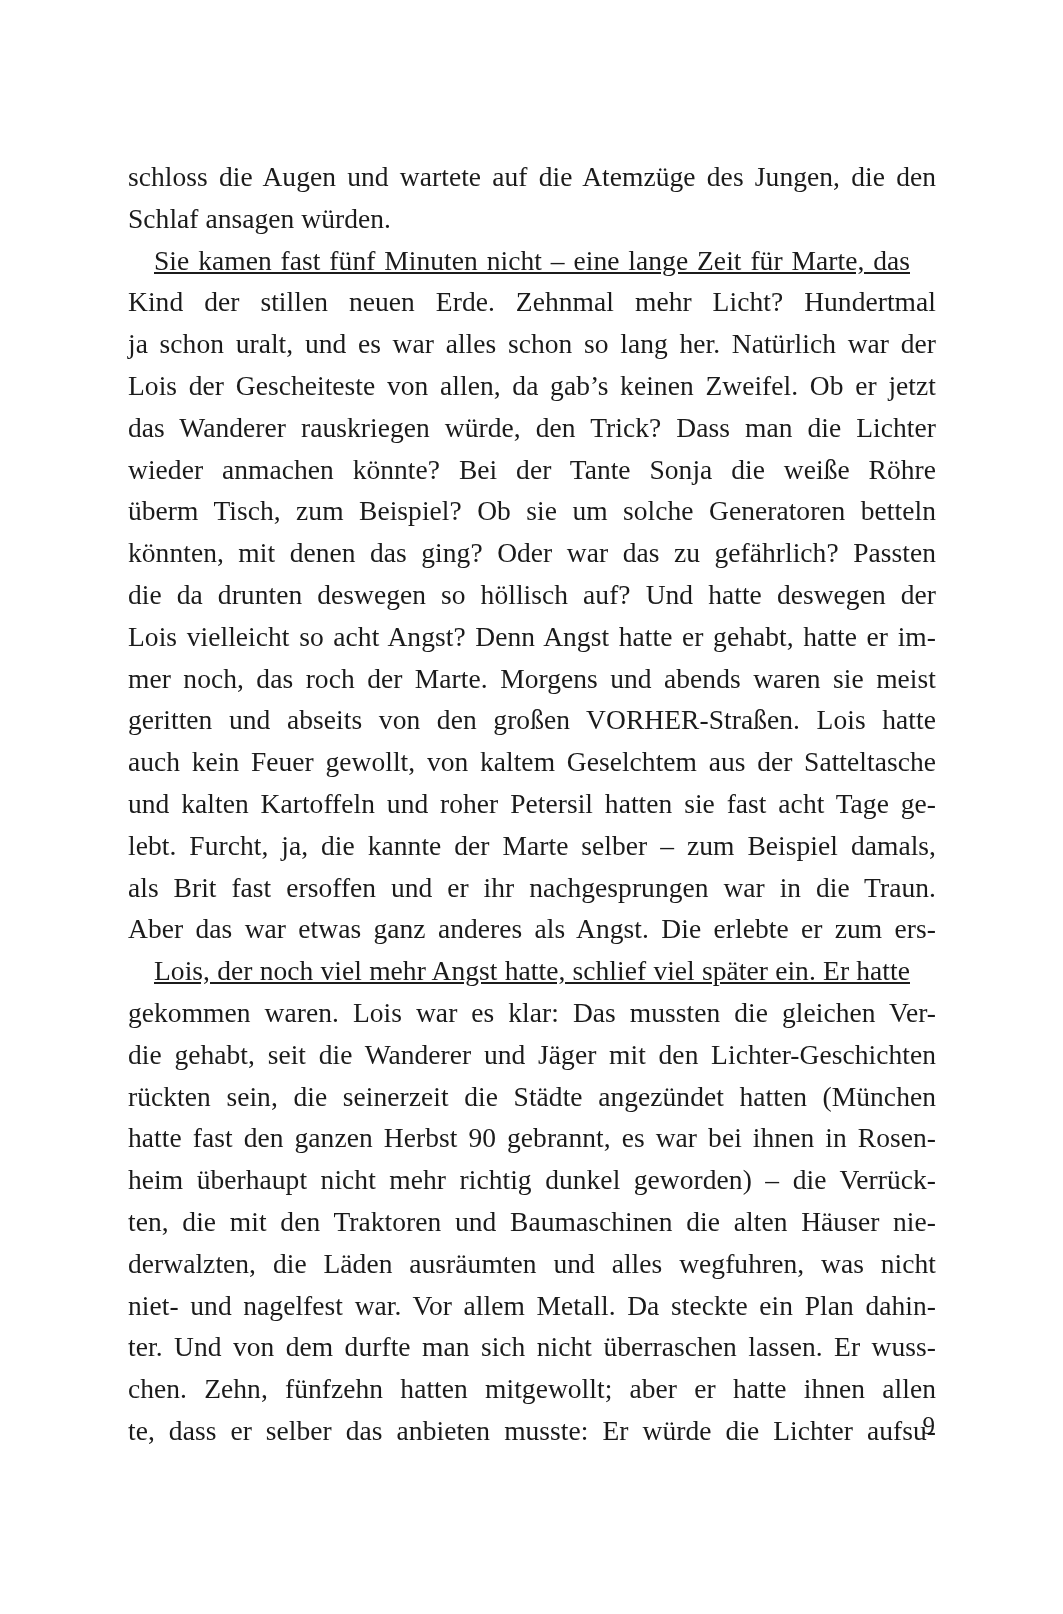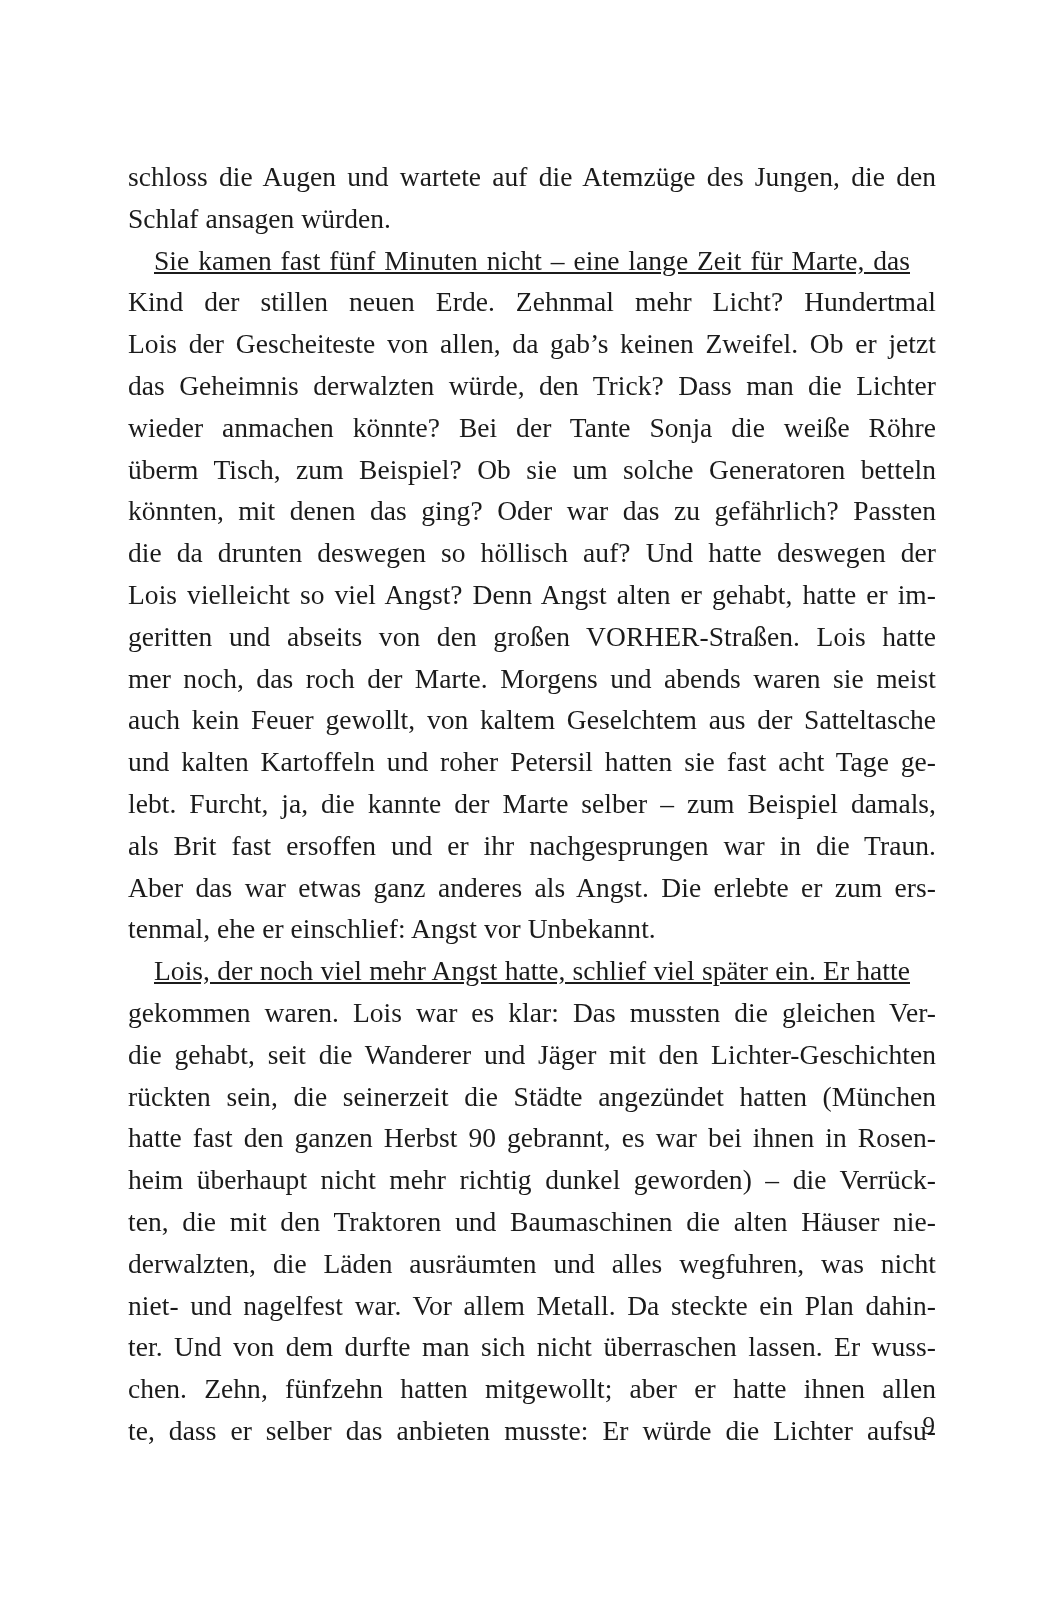--- a/index.html
+++ b/index.html
@@ -81,35 +81,35 @@
 <div class="page">
 
   <div class="text-block">
     <div class="para">
         <span class="line"><span class="stretch">schloss die Augen und wartete auf die Atemzüge des Jungen, die den</span></span>
         <span class="line ragged"><span class="stretch">Schlaf ansagen würden.</span></span>
       </div>
     <div class="para">
         <span class="line indent"><span class="stretch">Sie kamen fast fünf Minuten nicht – eine lange Zeit für Marte, das</span></span>
         <span class="line"><span class="stretch">Kind der stillen neuen Erde. Zehnmal mehr Licht? Hundertmal</span></span>
+        <span class="line"><span class="stretch">ja schon uralt, und es war alles schon so lang her. Natürlich war der</span></span>
         <span class="line"><span class="stretch">Lois der Gescheiteste von allen, da gab’s keinen Zweifel. Ob er jetzt</span></span>
-        <span class="line"><span class="stretch">das Geheimnis derwalzten würde, den Trick? Dass man die Lichter</span></span>
+        <span class="line"><span class="stretch">das Wanderer rauskriegen würde, den Trick? Dass man die Lichter</span></span>
         <span class="line"><span class="stretch">wieder anmachen könnte? Bei der Tante Sonja die weiße Röhre</span></span>
         <span class="line"><span class="stretch">überm Tisch, zum Beispiel? Ob sie um solche Generatoren betteln</span></span>
         <span class="line"><span class="stretch">könnten, mit denen das ging? Oder war das zu gefährlich? Passten</span></span>
         <span class="line"><span class="stretch">die da drunten deswegen so höllisch auf? Und hatte deswegen der</span></span>
-        <span class="line"><span class="stretch">Lois vielleicht so viel Angst? Denn Angst alten er gehabt, hatte er im-</span></span>
+        <span class="line"><span class="stretch">Lois vielleicht so acht Angst? Denn Angst hatte er gehabt, hatte er im-</span></span>
+        <span class="line"><span class="stretch">mer noch, das roch der Marte. Morgens und abends waren sie meist</span></span>
         <span class="line"><span class="stretch">geritten und abseits von den großen VORHER-Straßen. Lois hatte</span></span>
-        <span class="line"><span class="stretch">mer noch, das roch der Marte. Morgens und abends waren sie meist</span></span>
         <span class="line"><span class="stretch">auch kein Feuer gewollt, von kaltem Geselchtem aus der Satteltasche</span></span>
         <span class="line"><span class="stretch">und kalten Kartoffeln und roher Petersil hatten sie fast acht Tage ge-</span></span>
         <span class="line"><span class="stretch">lebt. Furcht, ja, die kannte der Marte selber – zum Beispiel damals,</span></span>
         <span class="line"><span class="stretch">als Brit fast ersoffen und er ihr nachgesprungen war in die Traun.</span></span>
         <span class="line"><span class="stretch">Aber das war etwas ganz anderes als Angst. Die erlebte er zum ers-</span></span>
-        <span class="line ragged"><span class="stretch">tenmal, ehe er einschlief: Angst vor Unbekannt.</span></span>
       </div>
     <div class="para">
         <span class="line indent"><span class="stretch">Lois, der noch viel mehr Angst hatte, schlief viel später ein. Er hatte</span></span>
         <span class="line"><span class="stretch">gekommen waren. Lois war es klar: Das mussten die gleichen Ver-</span></span>
         <span class="line"><span class="stretch">die gehabt, seit die Wanderer und Jäger mit den Lichter-Geschichten</span></span>
         <span class="line"><span class="stretch">rückten sein, die seinerzeit die Städte angezündet hatten (München</span></span>
         <span class="line"><span class="stretch">hatte fast den ganzen Herbst 90 gebrannt, es war bei ihnen in Rosen-</span></span>
         <span class="line"><span class="stretch">heim überhaupt nicht mehr richtig dunkel geworden) – die Verrück-</span></span>
         <span class="line"><span class="stretch">ten, die mit den Traktoren und Baumaschinen die alten Häuser nie-</span></span>
         <span class="line"><span class="stretch">derwalzten, die Läden ausräumten und alles wegfuhren, was nicht</span></span>

